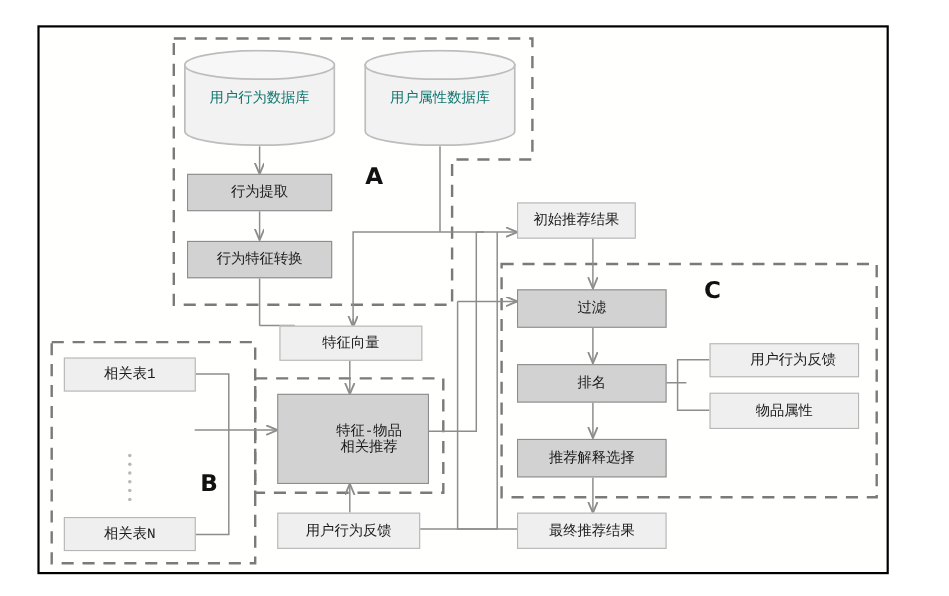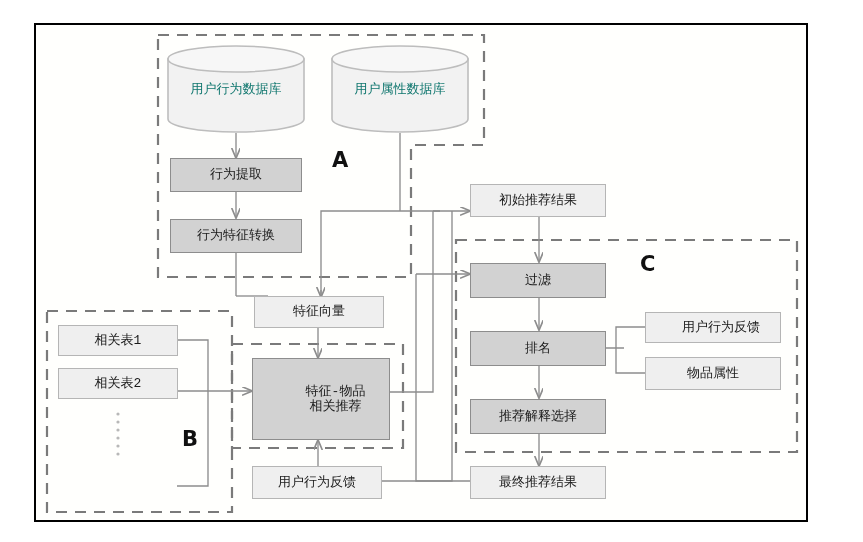--- a/index.html
+++ b/index.html
@@ -119,40 +119,40 @@
   </div>
 
   <div class="node box-dark" style="left:170px;top:158px;width:132px;height:34px;">行为提取</div>
 
   <div class="node box-light" style="left:254px;top:296px;width:130px;height:32px;">特征向量</div>
 
   <div class="node box-dark" style="left:170px;top:219px;width:132px;height:34px;">行为特征转换</div>
 
   <div class="node box-light" style="left:58px;top:325px;width:120px;height:31px;">相关表1</div>
 
-  <div class="node box-light" style="left:58px;top:368px;width:120px;height:31px;">相关表2</div>
 
+  <div class="node box-light" style="left:58px;top:470px;width:120px;height:31px;">相关表N</div>
 
   <svg class="layer" viewBox="0 0 863 542">
     <g fill="#b8b8b8">
       <circle cx="118" cy="414" r="1.6"></circle>
       <circle cx="118" cy="422" r="1.6"></circle>
       <circle cx="118" cy="430" r="1.6"></circle>
       <circle cx="118" cy="438" r="1.6"></circle>
       <circle cx="118" cy="446" r="1.6"></circle>
       <circle cx="118" cy="454" r="1.6"></circle>
     </g>
   </svg>
 
   <div class="node box-dark" style="left:252px;top:358px;width:138px;height:82px;padding-left:29px;">特征-物品
 相关推荐</div>
 
   <div class="node box-light" style="left:252px;top:466px;width:130px;height:33px;">用户行为反馈</div>
 
-  <div class="node box-light" style="left:470px;top:184px;width:136px;height:33px;">初始推荐结果</div>
+  <div class="node box-light" style="left:470px;top:184px;width:108px;height:33px;">初始推荐结果</div>
 
   <div class="node box-dark" style="left:470px;top:263px;width:136px;height:35px;">过滤</div>
 
   <div class="node box-dark" style="left:470px;top:331px;width:136px;height:35px;">排名</div>
 
   <div class="node box-dark" style="left:470px;top:399px;width:136px;height:35px;">推荐解释选择</div>
 
   <div class="node box-light" style="left:470px;top:466px;width:136px;height:33px;">最终推荐结果</div>
 
   <div class="node box-light" style="left:645px;top:312px;width:136px;height:31px;padding-left:16px;">用户行为反馈</div>

